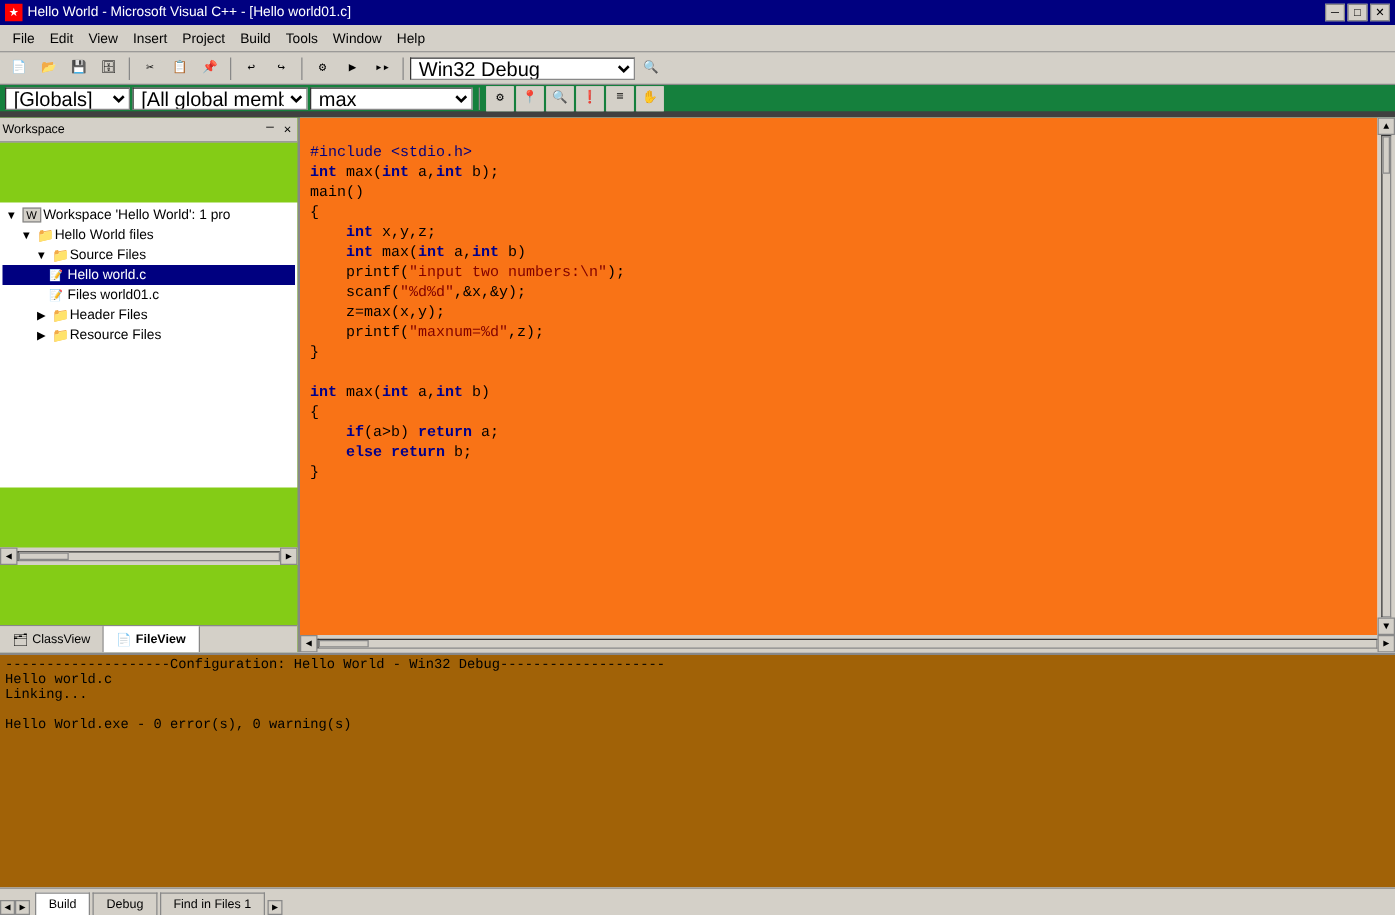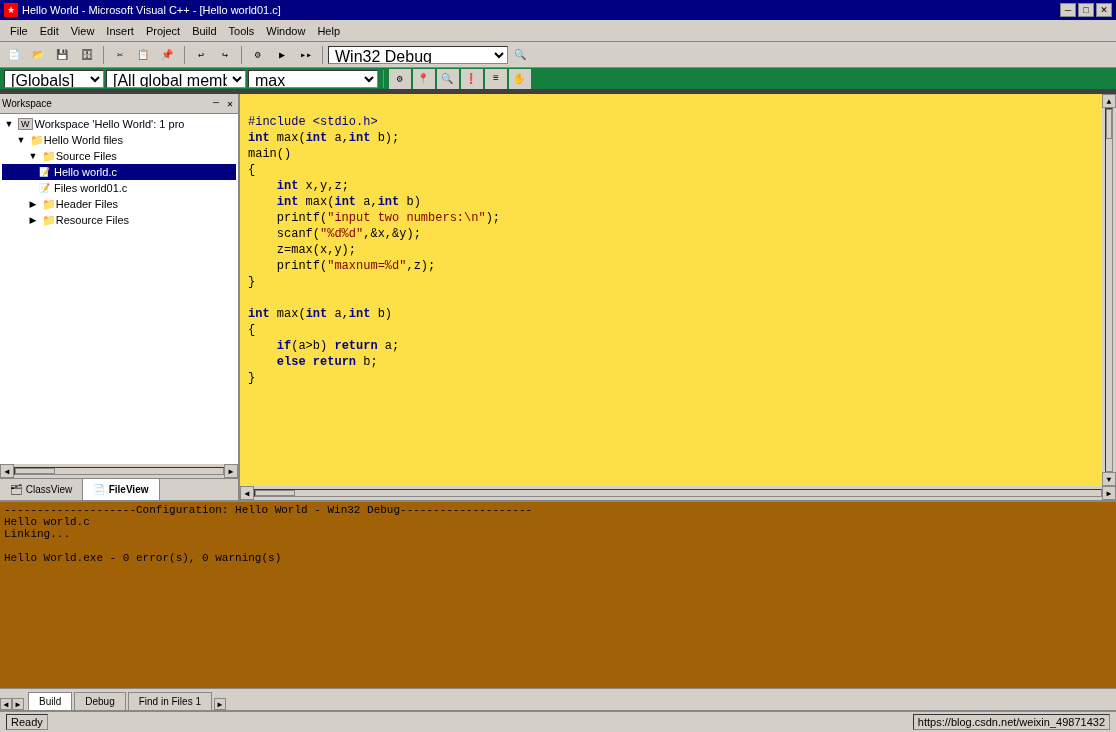--- a/index.html
+++ b/index.html
@@ -117,20 +117,21 @@
     }
 
     
     #workspace-panel {
       width: 240px;
       background: #84cc16;
       border-right: 2px solid #888;
       display: flex;
       flex-direction: column;
       overflow: hidden;
+      gap: 48px;
     }
     #workspace-header {
       background: #d4d0c8;
       height: 20px;
       display: flex;
       align-items: center;
       justify-content: space-between;
       border-bottom: 1px solid #888;
       padding: 0 2px;
     }
@@ -199,21 +200,21 @@
       overflow: hidden;
     }
     #code-content {
       flex: 1;
       overflow: hidden;
       padding: 4px 8px;
       font-family: 'Courier New', monospace;
       font-size: 12px;
       line-height: 16px;
       white-space: pre;
-      background: #fde047;
+      background: #f97316;
     }
     .kw { color: #00008b; font-weight: bold; }
     .code-string { color: #800000; }
     .code-include { color: #000080; }
 
     
     #output-panel {
       height: 210px;
       background: white;
       border-top: 2px solid #888;
@@ -562,22 +563,14 @@
       <div class="out-tab">
         <span>Debug</span>
       </div>
       <div class="out-tab">
         <span>Find in Files 1</span>
       </div>
       <div class="out-tab-arrow">▶</div>
     </div>
   </div>
 
-  <div id="status-bar">
-    <div class="status-section">
-      <span>Ready</span>
-    </div>
-    <div class="status-section">
-      <span>https://blog.csdn.net/weixin_49871432</span>
-    </div>
-  </div>
 
 </div>
 
 </body></html>

